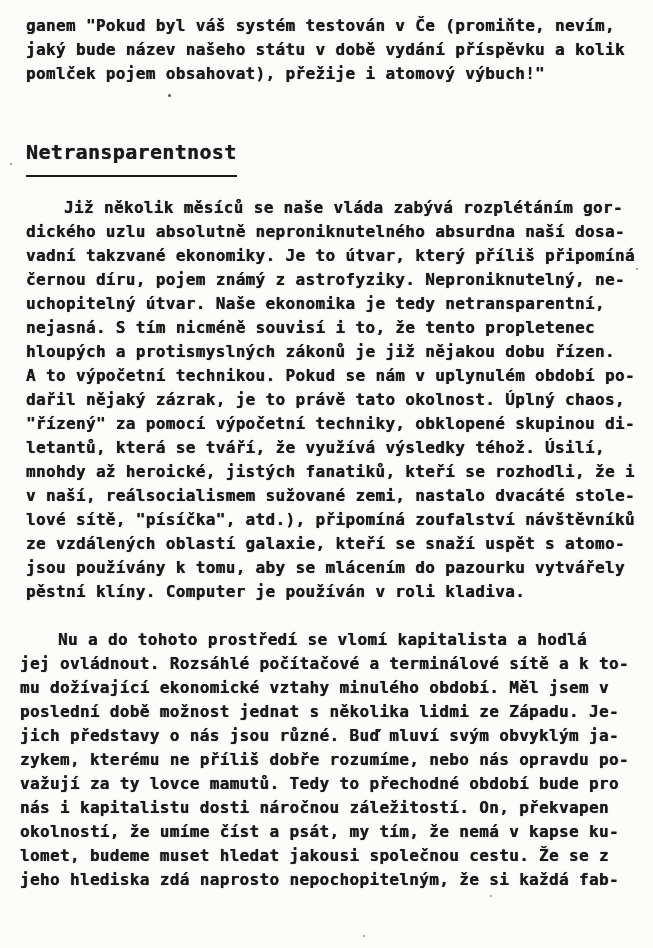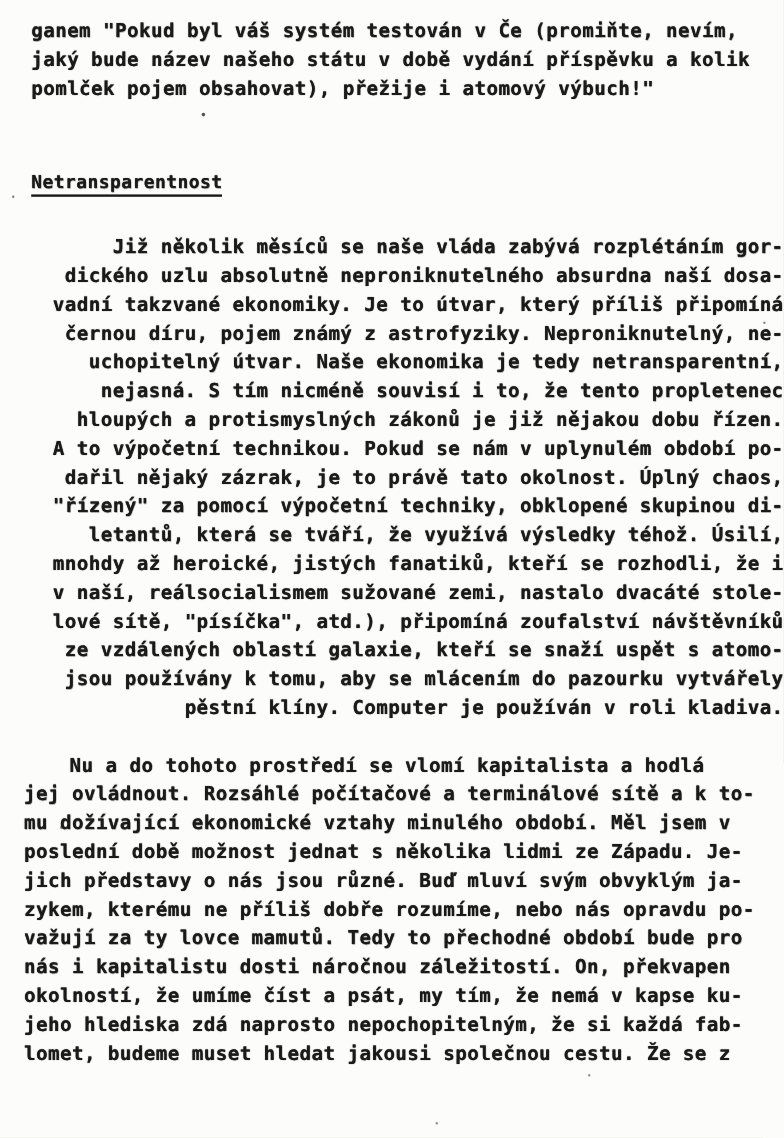--- a/index.html
+++ b/index.html
@@ -20,33 +20,33 @@
     line-height: 24px;
     letter-spacing: 0.35px;
     overflow: hidden;
     text-shadow: 0 0 0.8px rgba(15,15,15,0.85), 0.4px 0.4px 0 rgba(15,15,15,0.25);
   }
   .para {
     margin: 0;
     padding: 0 0 0 26px;
   }
   .para-cont     { padding-top: 14px; }
-  .para-body-1   { margin-top: 30px; text-align: right; }
+  .para-body-1   { margin-top: 30px; }
   .para-body-2   { margin-top: 24px; padding-left: 20px; }
   .line { display: block; white-space: pre; }
   .line.indent { text-indent: 38px; }
   .heading-block {
     margin: 54px 0 0 26px;
     line-height: 24px;
   }
   .heading-text {
-    font-size: 15px;
+    font-size: 20px;
     font-weight: 700;
     border-bottom: 2px solid #1a1a1a;
-    padding-bottom: 1px;
+    padding-bottom: 11px;
   }
   .speck {
     position: absolute;
     background: #2a2a2a;
     border-radius: 50%;
     text-shadow: none;
   }
 </style>
 </head>
 <body>
@@ -86,22 +86,22 @@
   <p class="para para-body-2">
     <span class="line indent">Nu a do tohoto prostředí se vlomí kapitalista a hodlá</span>
     <span class="line">jej ovládnout. Rozsáhlé počítačové a terminálové sítě a k to-</span>
     <span class="line">mu dožívající ekonomické vztahy minulého období. Měl jsem v</span>
     <span class="line">poslední době možnost jednat s několika lidmi ze Západu. Je-</span>
     <span class="line">jich představy o nás jsou různé. Buď mluví svým obvyklým ja-</span>
     <span class="line">zykem, kterému ne příliš dobře rozumíme, nebo nás opravdu po-</span>
     <span class="line">važují za ty lovce mamutů. Tedy to přechodné období bude pro</span>
     <span class="line">nás i kapitalistu dosti náročnou záležitostí. On, překvapen</span>
     <span class="line">okolností, že umíme číst a psát, my tím, že nemá v kapse ku-</span>
+    <span class="line">lomet, budeme muset hledat jakousi společnou cestu. Že se z</span>
     <span class="line">jeho hlediska zdá naprosto nepochopitelným, že si každá fab-</span>
-    <span class="line">lomet, budeme muset hledat jakousi společnou cestu. Že se z</span>
   </p>
 
   <div class="speck" style="left:168px; top:94px;  width:3px; height:3px; opacity:.8;"></div>
   <div class="speck" style="left:10px;  top:163px; width:2px; height:2px; opacity:.6;"></div>
   <div class="speck" style="left:636px; top:268px; width:2px; height:2px; opacity:.55;"></div>
   <div class="speck" style="left:50px;  top:688px; width:2px; height:3px; opacity:.5;"></div>
   <div class="speck" style="left:490px; top:895px; width:2px; height:2px; opacity:.5;"></div>
   <div class="speck" style="left:363px; top:935px; width:2px; height:2px; opacity:.5;"></div>
 
 </div>

